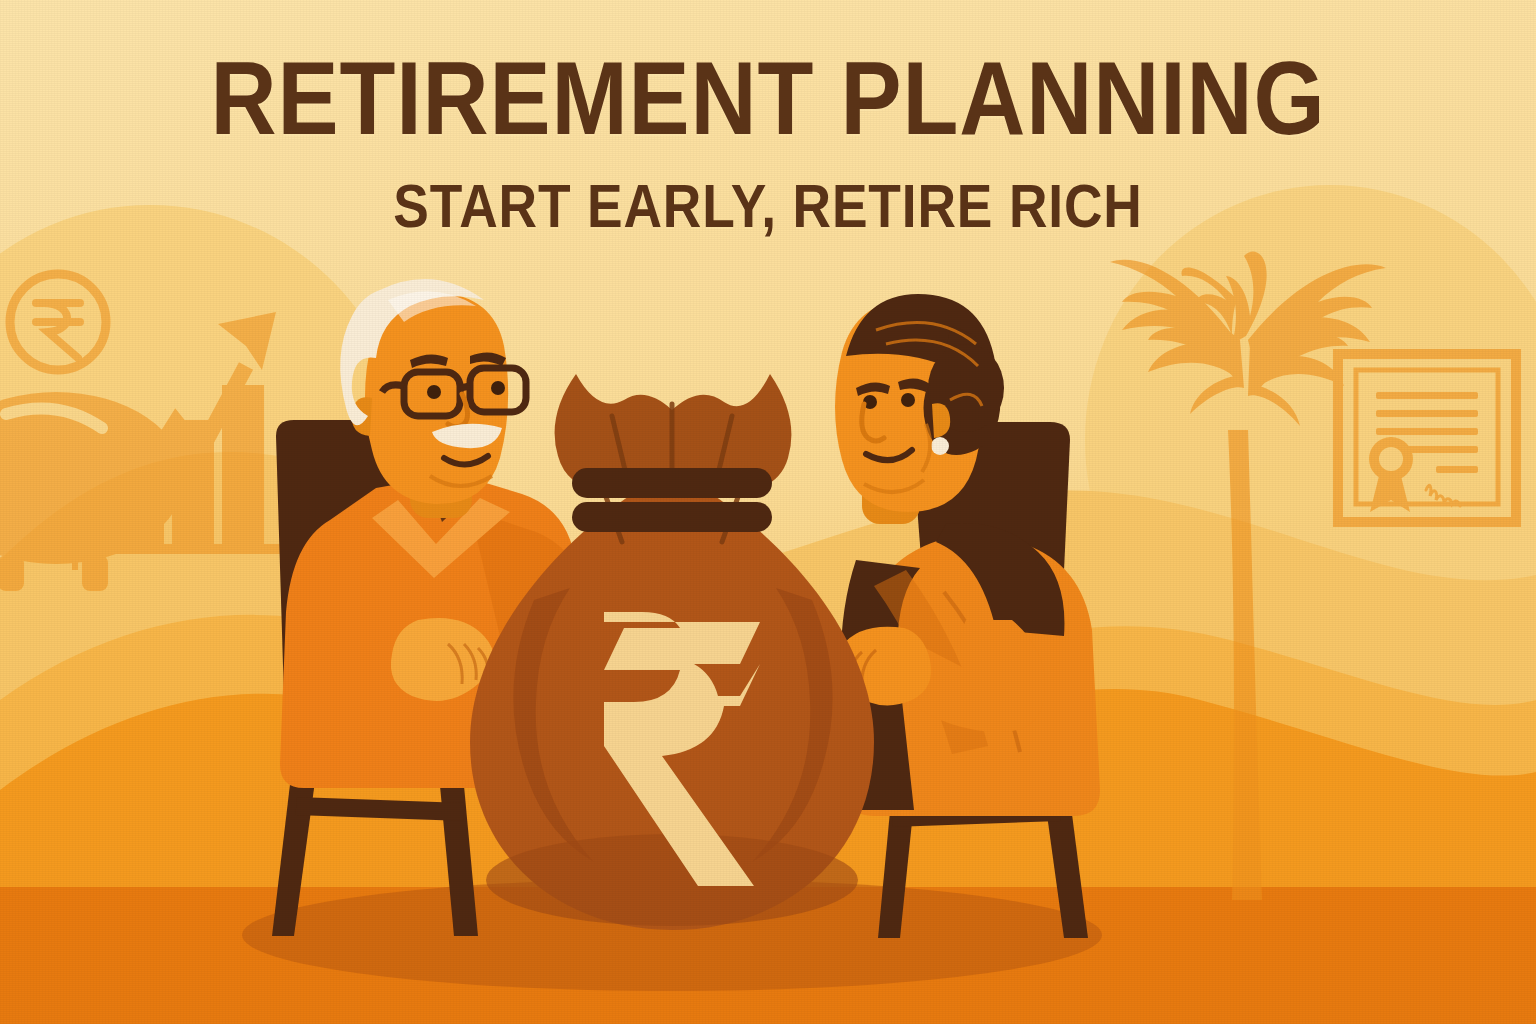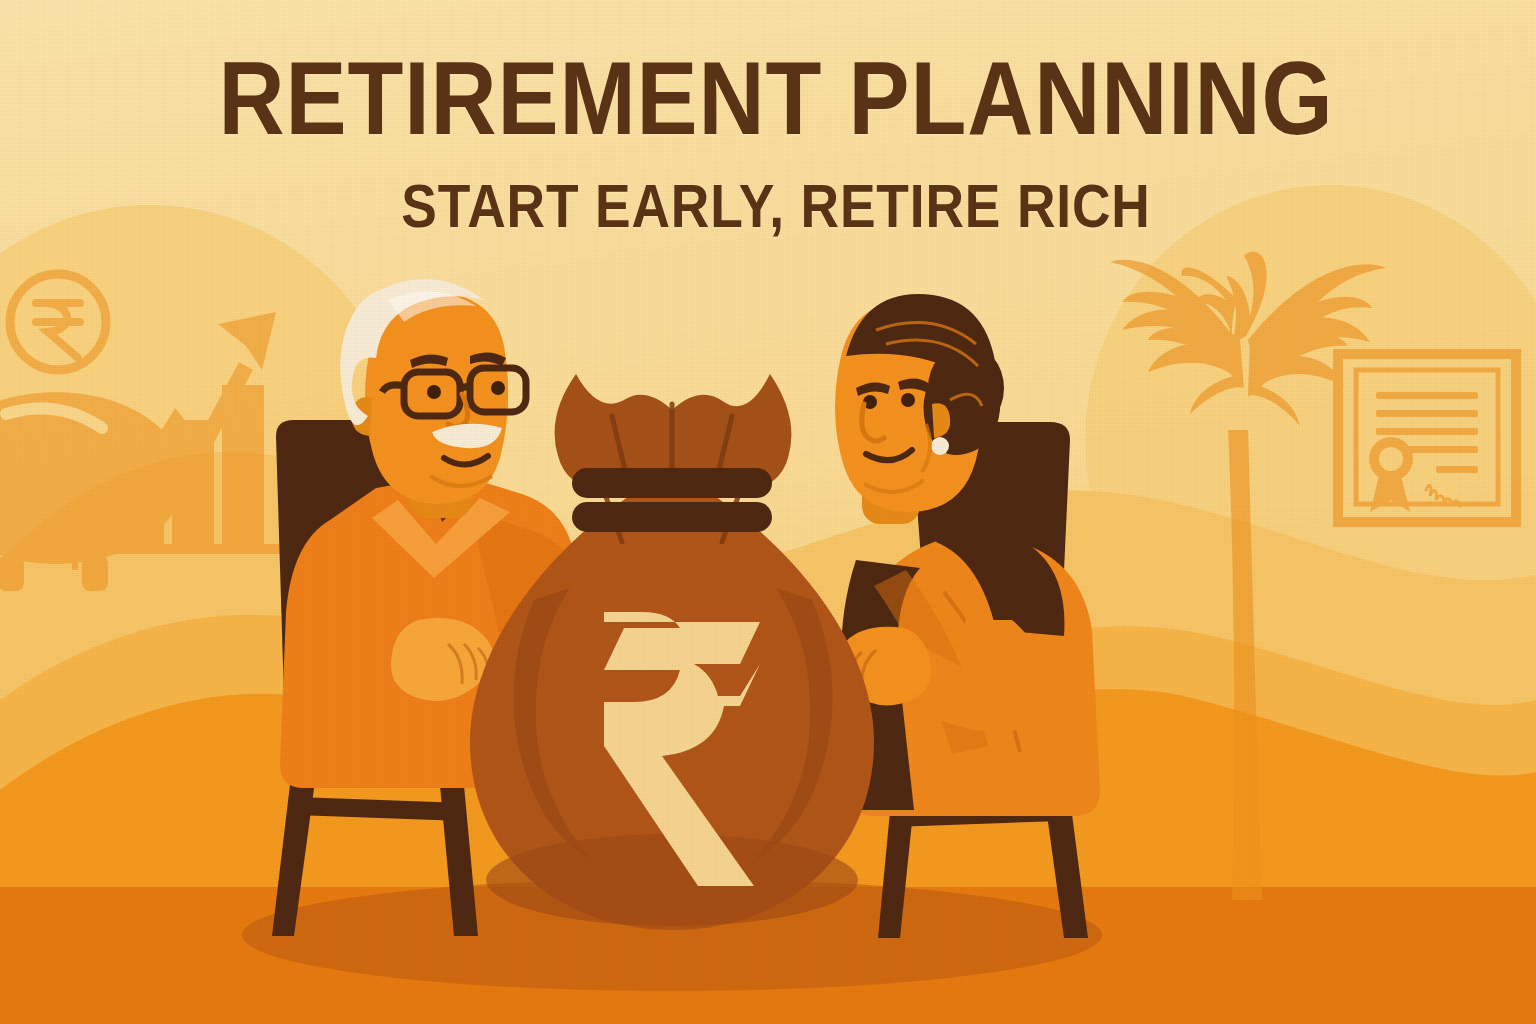--- a/index.html
+++ b/index.html
@@ -5,21 +5,21 @@
 <style>
   html,body{margin:0;padding:0;background:#1a1a1a;}
   #stage{
     position:relative;
     width:1536px;height:1024px;
     overflow:hidden;
     font-family:"Liberation Sans", sans-serif;
     background:#FBE2A4;
   }
   #art{position:absolute;inset:0;width:1536px;height:1024px;}
-  .txt-layer{position:absolute;left:8px;top:0;width:1460px;height:1024px;pointer-events:none;}
+  .txt-layer{position:absolute;left:0;top:0;width:1460px;height:1024px;pointer-events:none;}
   .title{
     position:absolute;left:0;top:46px;width:1536px;
     text-align:center;
     font-family:"Liberation Sans", sans-serif;
     font-weight:bold;
     font-size:104px;
     line-height:1.0;
     letter-spacing:1px;
     color:#5A3317;
     transform:scaleX(0.88);

